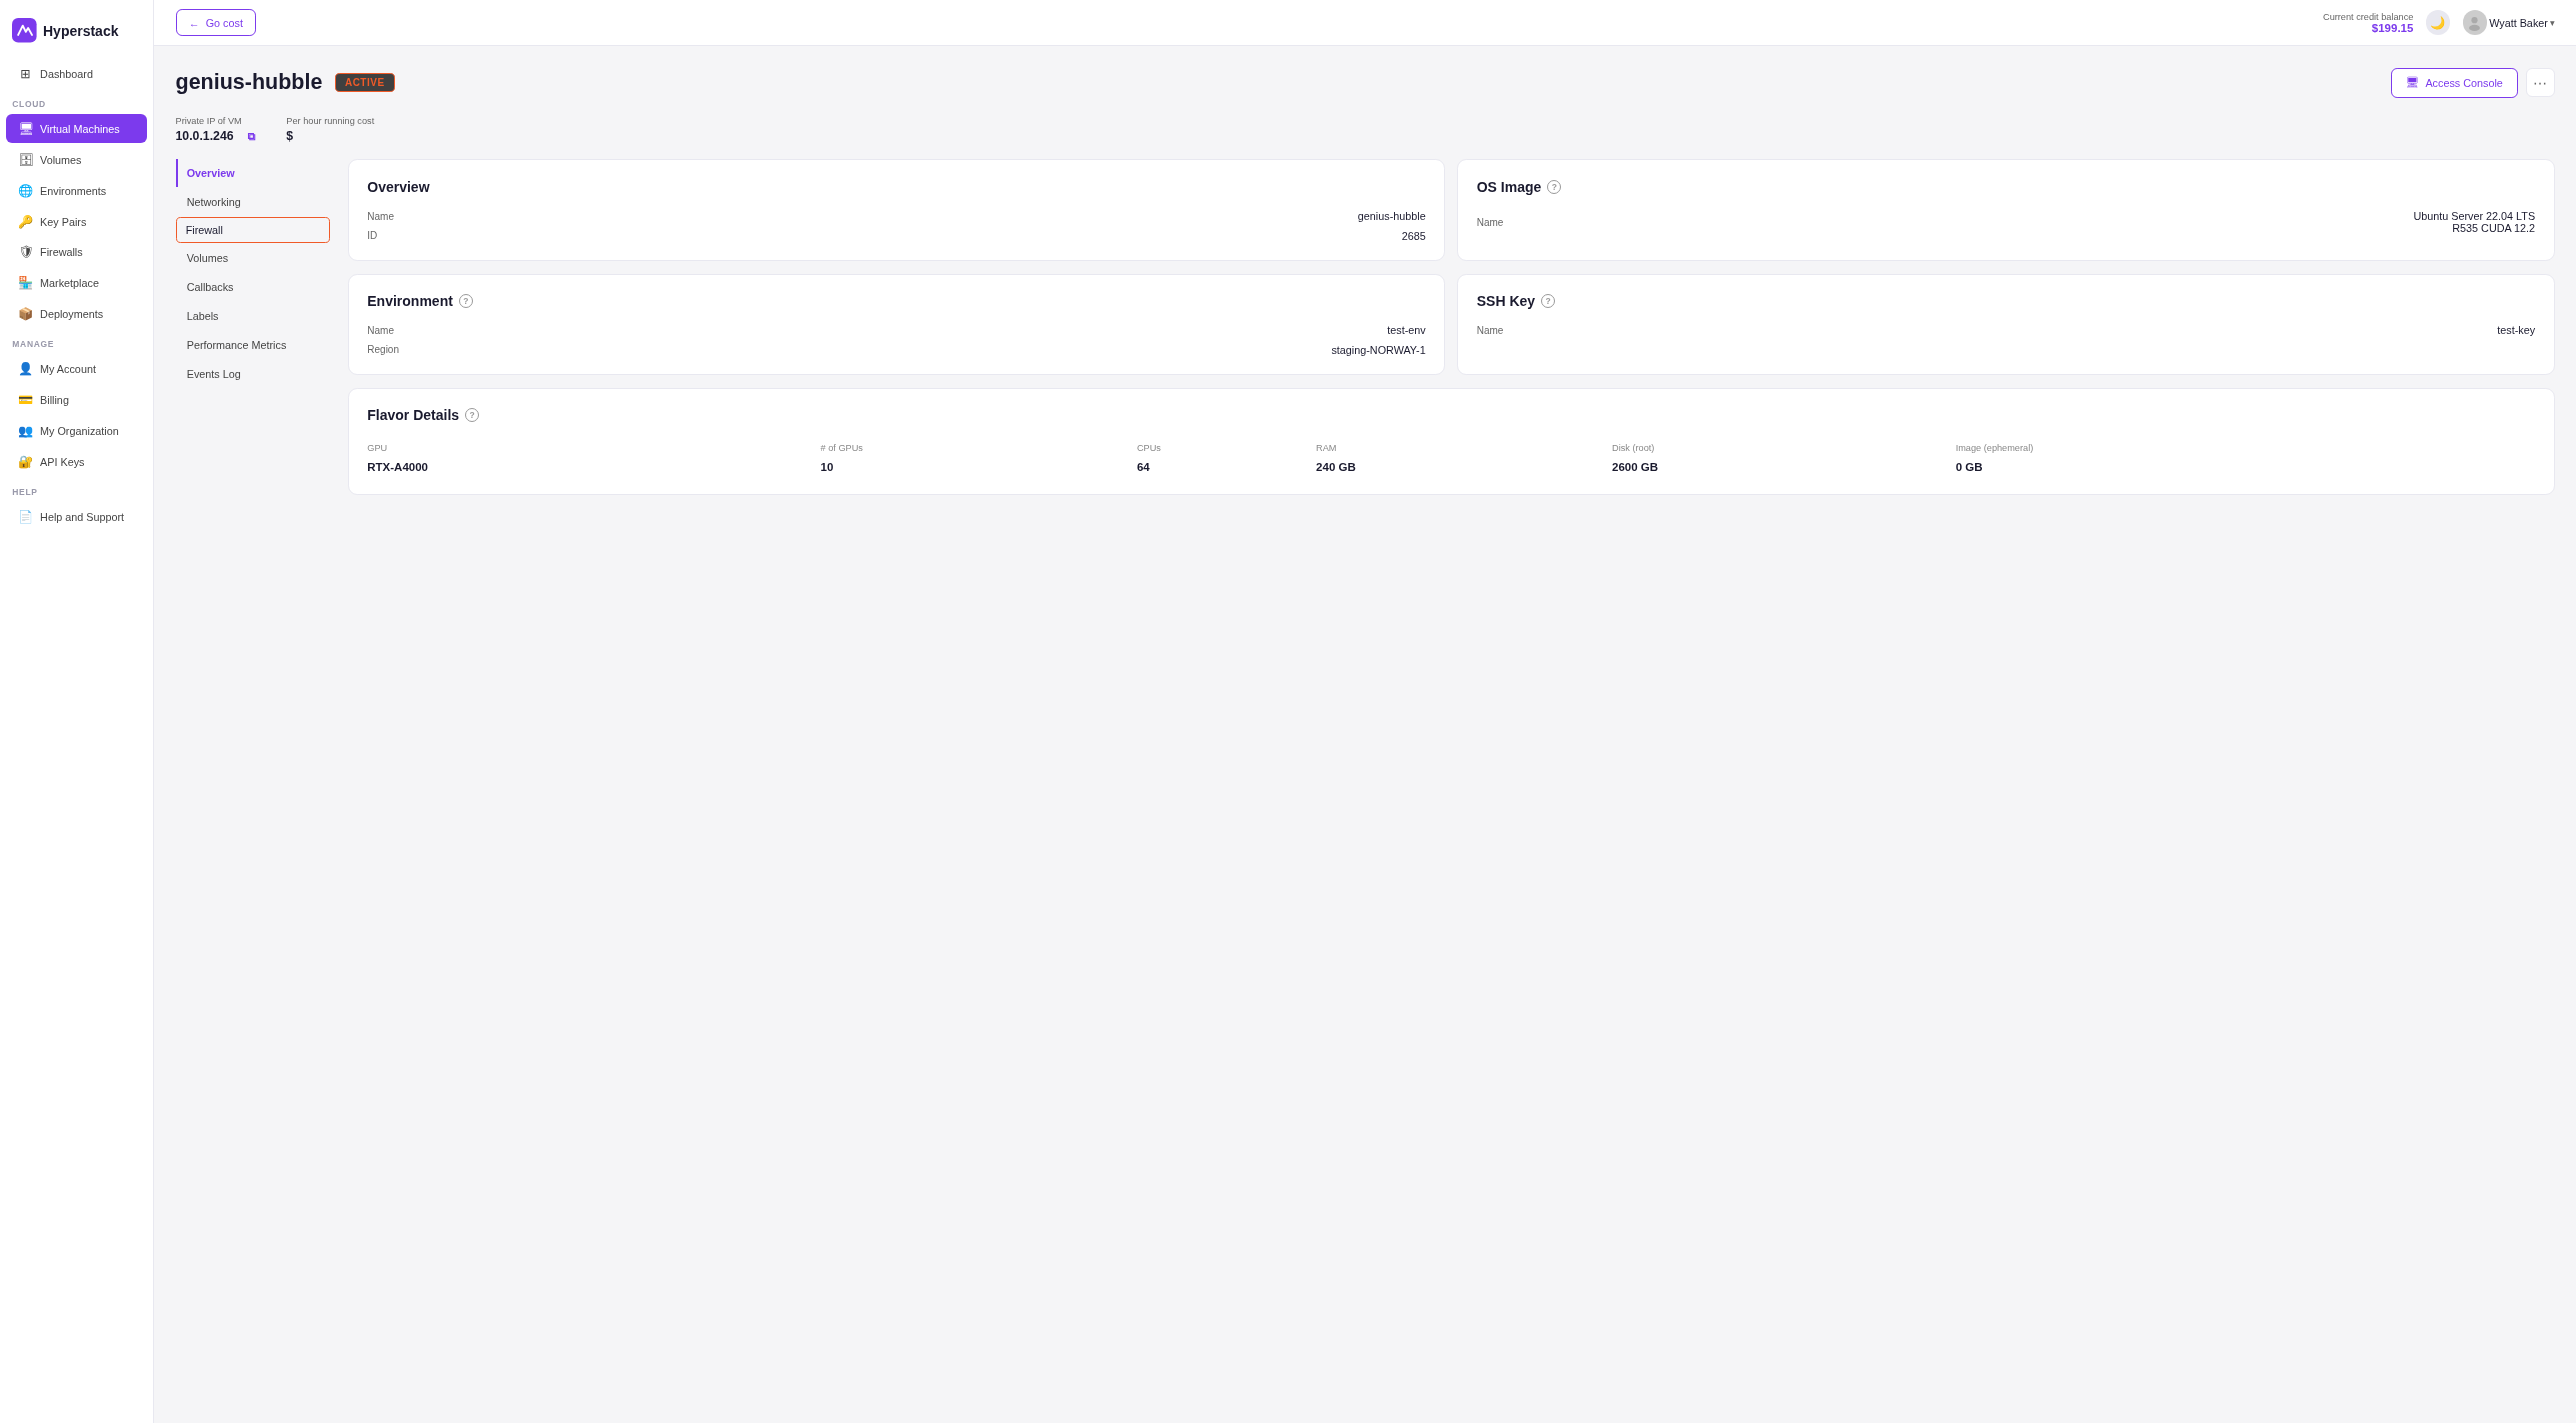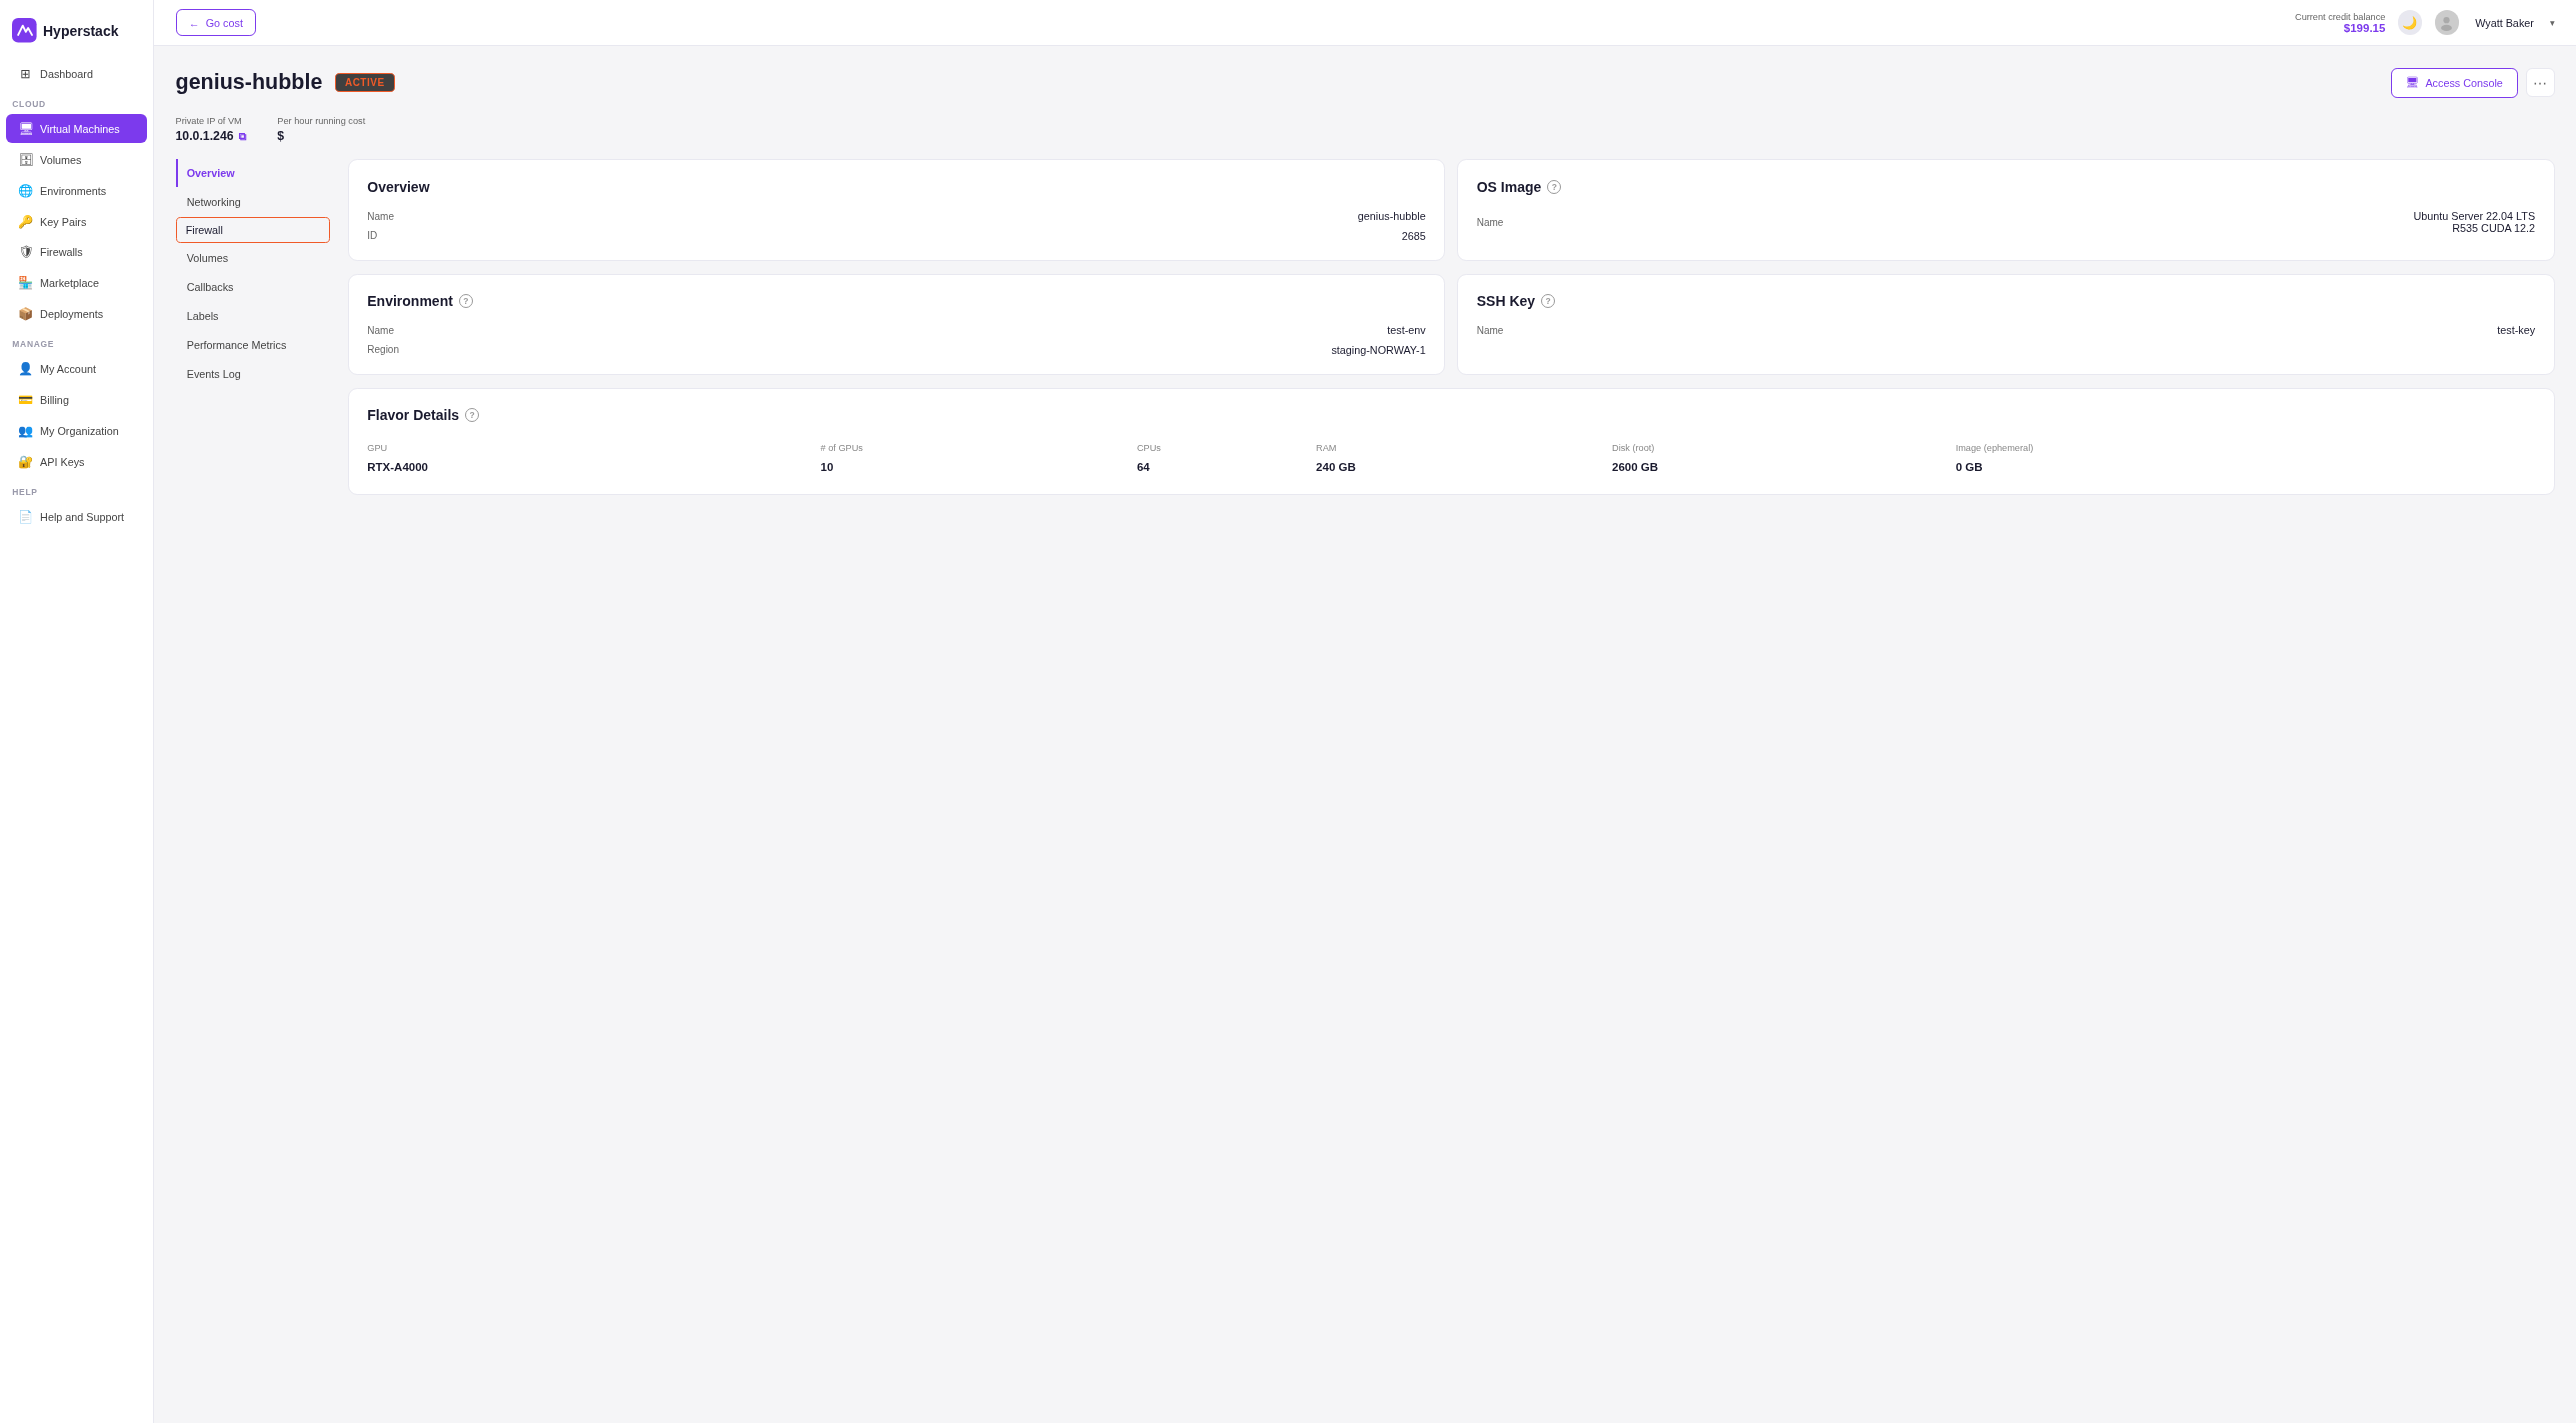--- a/index.html
+++ b/index.html
@@ -22,39 +22,39 @@
 
     
     .header { background: #fff; border-bottom: 0.8px solid #e8e8f0; padding: 0 21.5px; height: 46px; display: flex; align-items: center; justify-content: space-between; }
     .header-left { display: flex; align-items: center; }
     .go-back-btn { display: flex; align-items: center; gap: 6.1px; border: 0.8px solid #7c3aed; color: #7c3aed; background: #fff; padding: 6.1px 12.3px; border-radius: 6.1px; cursor: pointer; font-size: 10.8px; font-weight: 500; }
     .header-right { display: flex; align-items: center; gap: 12.3px; }
     .credit-balance { text-align: right; }
     .credit-label { font-size: 9.2px; color: #666; }
     .credit-amount { font-size: 11.5px; font-weight: 700; color: #7c3aed; }
     .theme-toggle { width: 24.6px; height: 24.6px; border-radius: 50%; background: #e8e8f0; display: flex; align-items: center; justify-content: center; cursor: pointer; font-size: 12.3px; }
-    .user-info { display: flex; align-items: center; gap: 16px; cursor: pointer; }
+    .user-info { display: flex; align-items: center; gap: 2px; cursor: pointer; }
     .avatar { width: 24.6px; height: 24.6px; border-radius: 50%; background: #ccc; display: flex; align-items: center; justify-content: center; font-size: 12.3px; }
     .user-name { font-size: 10.8px; font-weight: 500; }
 
     
     .content { flex: 1; overflow-y: auto; padding: 21.5px; }
     .page-header { display: flex; align-items: center; justify-content: space-between; margin-bottom: 18.4px; }
     .page-title-row { display: flex; align-items: center; gap: 12.3px; }
     .page-title { font-size: 21.5px; font-weight: 700; color: #1a1a2e; }
     .status-badge { border: 1.5px solid #f05a28; color: #f05a28; background: #404040; padding: 3.1px 9.2px; border-radius: 4.6px; font-size: 10px; font-weight: 700; letter-spacing: 0.05em; }
     .page-actions { display: flex; align-items: center; gap: 7.7px; }
     .access-console-btn { display: flex; align-items: center; gap: 6.1px; border: 0.8px solid #7c3aed; color: #7c3aed; background: #fff; padding: 7.7px 14px; border-radius: 6.1px; cursor: pointer; font-size: 10.8px; font-weight: 500; }
     .more-btn { border: 0.8px solid #e8e8f0; background: #fff; width: 29px; height: 29px; border-radius: 6.1px; display: flex; align-items: center; justify-content: center; cursor: pointer; font-size: 14px; color: #666; }
 
     
     .vm-meta { display: flex; gap: 31px; margin-bottom: 16px; }
     .vm-meta-item { }
     .vm-meta-label { font-size: 9.2px; color: #666; margin-bottom: 3.1px; }
-    .vm-meta-value { font-size: 12.3px; font-weight: 600; display: flex; align-items: center; gap: 5px; }
+    .vm-meta-value { font-size: 12.3px; font-weight: 600; display: flex; align-items: center; gap: 14px; }
     .copy-icon { font-size: 10.8px; color: #7c3aed; cursor: pointer; }
 
     
     .body-layout { display: flex; gap: 18.4px; }
     .sidebar-nav { width: 154px; min-width: 154px; }
     .nav-item { padding: 7.7px 0; cursor: pointer; font-size: 10.8px; font-weight: 500; color: #444; border-left: 2.3px solid transparent; padding-left: 9.2px; margin-bottom: 1.5px; }
     .nav-item.active { color: #7c3aed; border-left-color: #7c3aed; font-weight: 600; }
     .nav-item.highlighted { border: 1.5px solid #f05a28; border-radius: 4.6px; padding: 6.1px 9.2px; color: #1a1a2e; }
 
     

